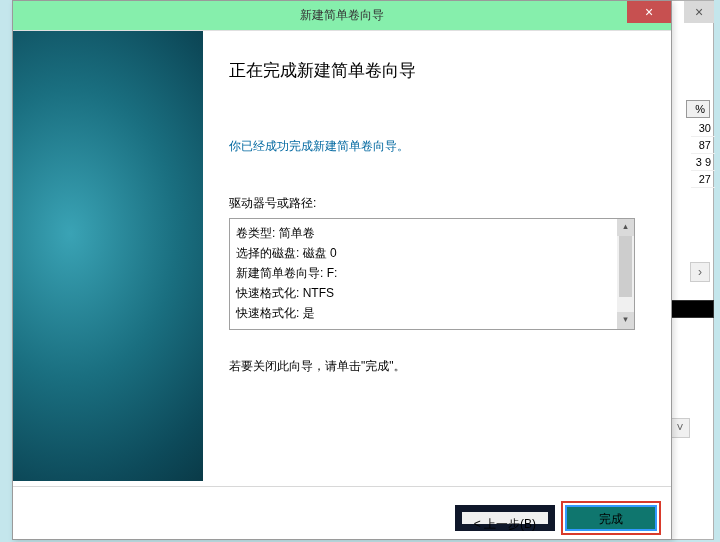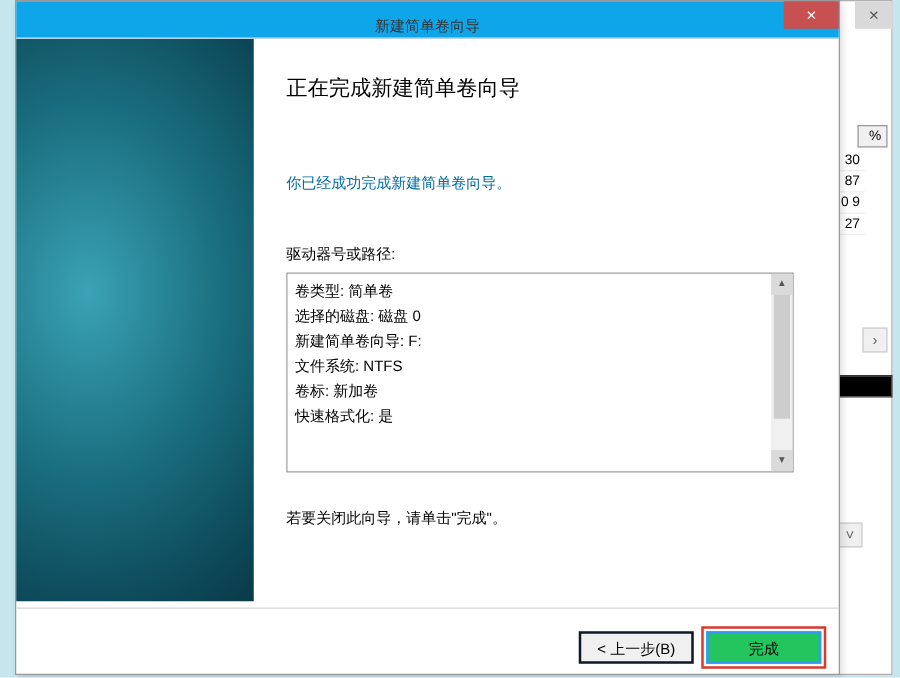--- a/index.html
+++ b/index.html
@@ -39,21 +39,21 @@
     top: 100px;
     width: 24px;
     border: 1px solid #999;
     background: #f0f0f0;
     text-align: right;
     padding: 2px 4px;
     font-size: 11px;
   }
   .bg-cells {
     position: absolute;
-    right: 28px;
+    right: 5px;
     top: 120px;
     width: 24px;
     text-align: right;
     font-size: 11px;
   }
   .bg-cells div { padding: 2px 4px; border-bottom: 1px solid #eee; }
   .bg-scroll-r {
     position: absolute;
     right: 10px;
     top: 262px;
@@ -91,24 +91,24 @@
     left: 12px;
     top: 0;
     width: 660px;
     height: 540px;
     background: #fff;
     border: 1px solid #9a9a9a;
     box-shadow: 2px 2px 6px rgba(0,0,0,0.15);
   }
   .titlebar {
     height: 30px;
-    background: #0ea5e9;
+    background: #86efac;
     border-bottom: 1px solid #e0e0e0;
     display: flex;
-    align-items: flex-end;
+    align-items: center;
     position: relative;
   }
   .titlebar-title {
     flex: 1;
     text-align: center;
     font-size: 12px;
     color: #333;
   }
   .close-btn {
     position: absolute;
@@ -148,21 +148,21 @@
     color: #0369a1;
     margin-bottom: 40px;
   }
   .settings-label {
     font-size: 12px;
     color: #000;
     margin-bottom: 6px;
   }
   .settings-box {
     width: 406px;
-    height: 160px;
+    height: 112px;
     border: 1px solid #a0a0a0;
     background: #fff;
     position: relative;
     overflow: hidden;
   }
   .settings-inner {
     padding: 4px 6px;
     font-size: 12px;
     line-height: 20px;
     color: #000;
@@ -197,31 +197,31 @@
     position: absolute;
     bottom: 8px;
     right: 14px;
     display: flex;
     gap: 10px;
     align-items: center;
   }
   .btn {
     min-width: 92px;
     height: 26px;
-    border: 2px solid #0f172a;
+    border: 7px solid #0f172a;
     background: #f0f0f0;
     font-size: 12px;
     text-align: center;
     line-height: 24px;
     cursor: pointer;
     padding: 0 12px;
   }
   .btn-primary {
     border: 2px solid #3399ff;
-    background: #22c55e;
+    background: #0f766e;
     outline: 2px solid #d93a2b;
     outline-offset: 2px;
   }
   .sep-line {
     position: absolute;
     left: 0;
     right: 0;
     bottom: 52px;
     height: 1px;
     background: #d8d8d8;
@@ -229,21 +229,21 @@
 </style>
 </head>
 <body>
 
 <div class="bg-window"></div>
 <div class="bg-close">×</div>
 <div class="bg-head">%</div>
 <div class="bg-cells">
   <div>30</div>
   <div>87</div>
-  <div>0 9</div>
+  <div>3 9</div>
   <div>27</div>
 </div>
 <div class="bg-scroll-r">›</div>
 <div class="bg-black1"></div>
 <div class="bg-scroll-d">˅</div>
 
 <div class="wizard">
   <div class="titlebar">
     <div class="titlebar-title">新建简单卷向导</div>
     <div class="close-btn">
@@ -255,22 +255,21 @@
     <div class="side-img"></div>
     <div class="content">
       <div class="heading">正在完成新建简单卷向导</div>
       <div class="subtext">你已经成功完成新建简单卷向导。</div>
       <div class="settings-label">驱动器号或路径:</div>
       <div class="settings-box">
         <div class="settings-inner">
           <div>卷类型: 简单卷</div>
           <div>选择的磁盘: 磁盘 0</div>
           <div>新建简单卷向导: F:</div>
-          <div>文件系统: NTFS</div>
-          <div>卷标: 新加卷</div>
+          <div>快速格式化: NTFS</div>
           <div>快速格式化: 是</div>
         </div>
         <div class="settings-scroll">
           <div class="sc-btn">▴</div>
           <div class="sc-track">
             <div class="sc-thumb"></div>
           </div>
           <div class="sc-btn sc-dn">▾</div>
         </div>
       </div>

